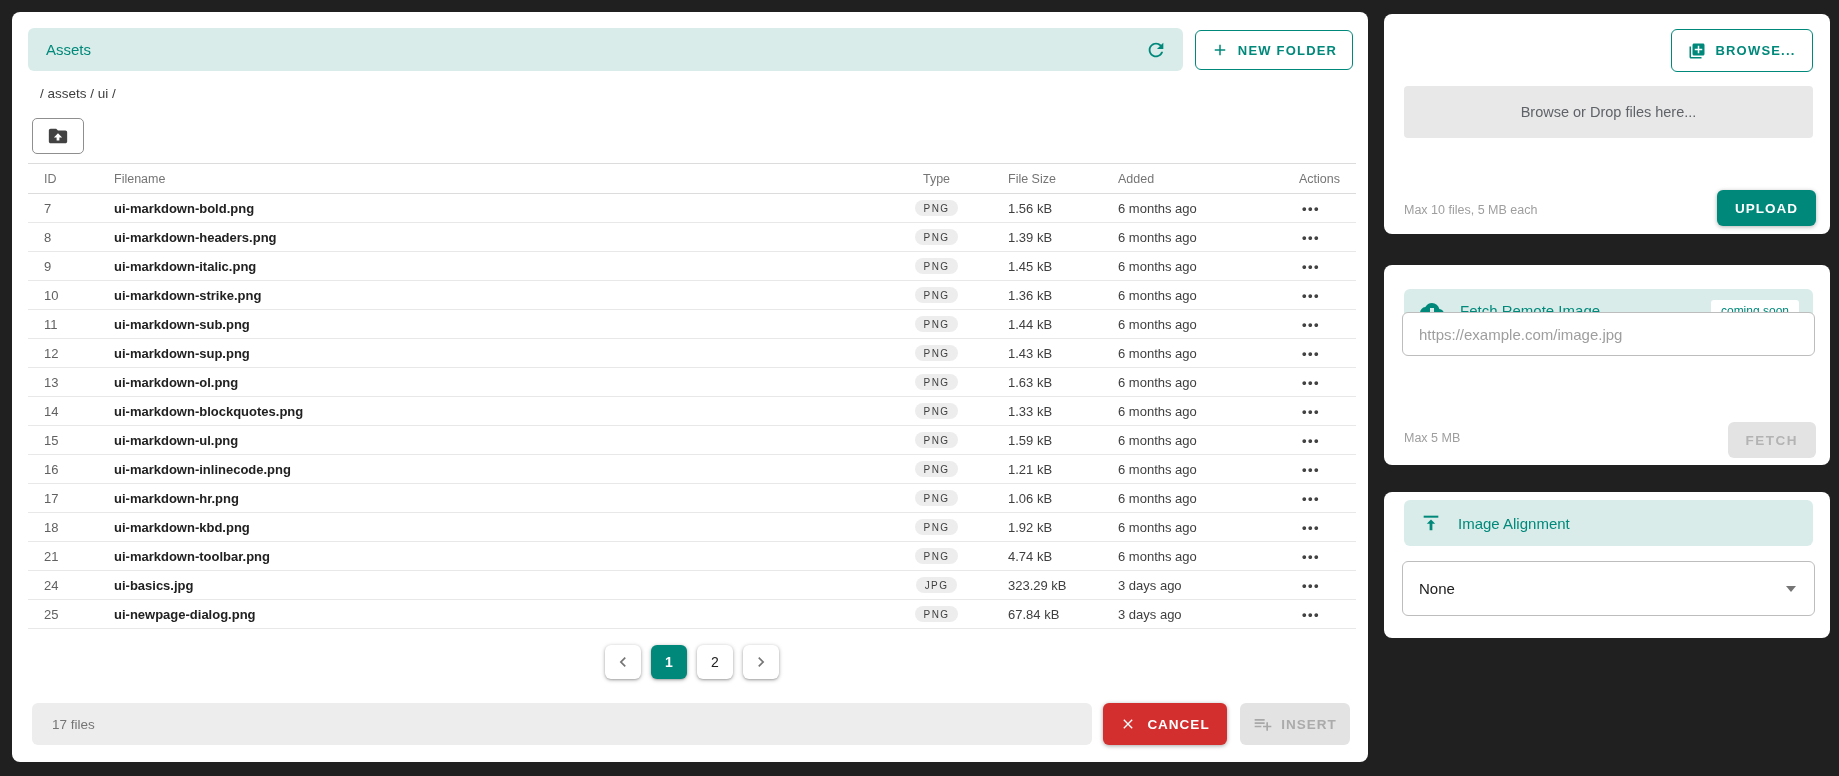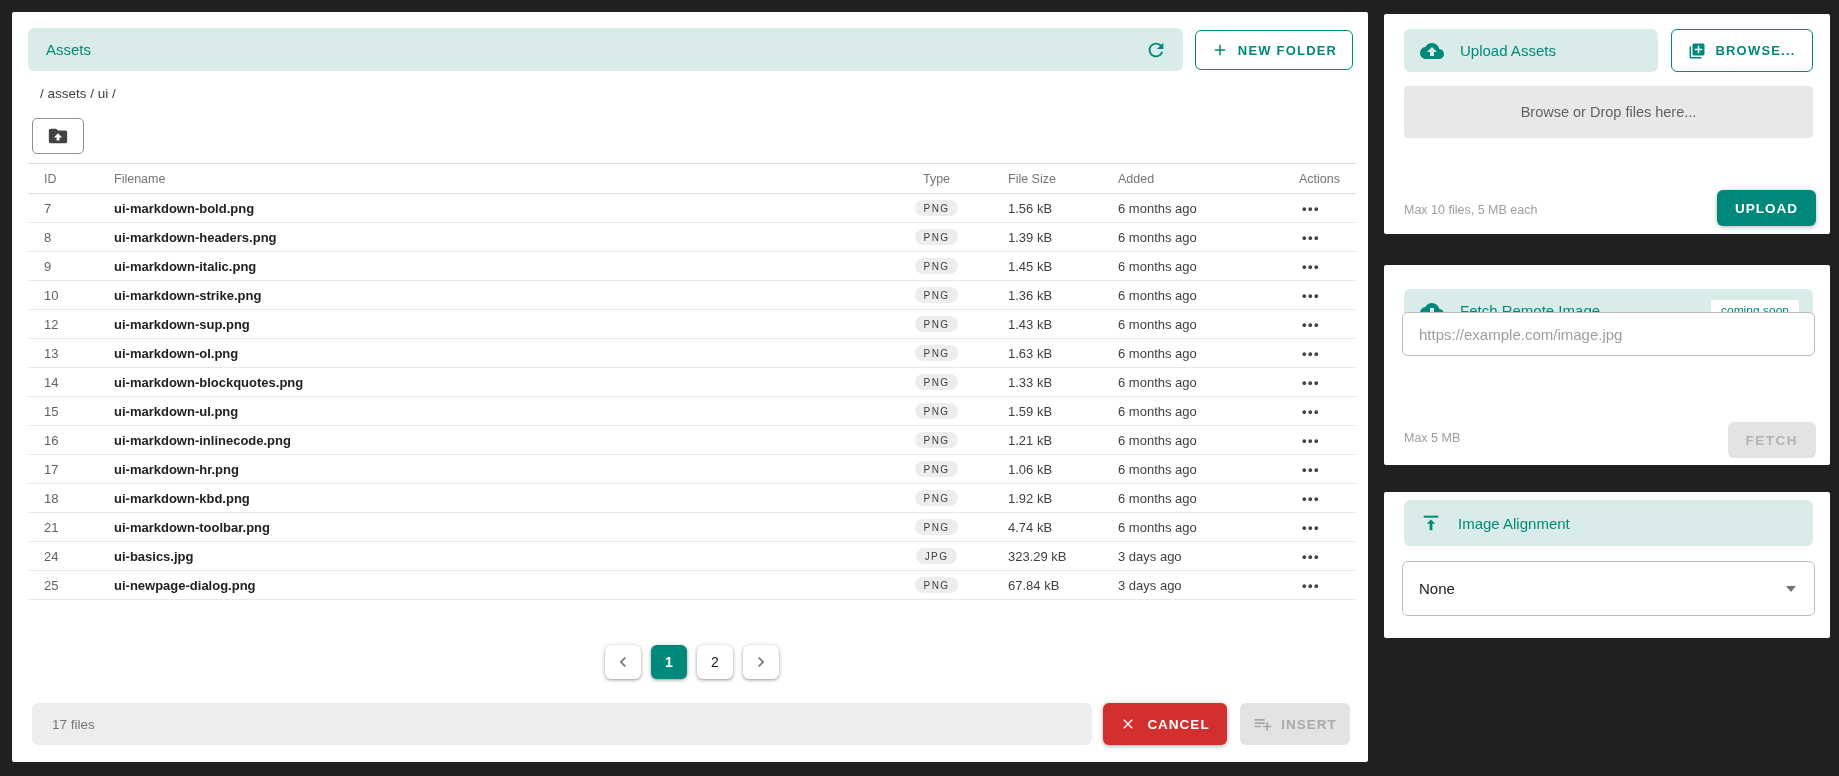--- a/index.html
+++ b/index.html
@@ -3,21 +3,21 @@
 <meta charset="utf-8">
 <style>
   * { margin:0; padding:0; box-sizing:border-box; }
   html,body { width:1839px; height:776px; }
   body {
     background:#202020;
     font-family:"Liberation Sans", sans-serif;
     position:relative;
     overflow:hidden;
   }
-  .card { position:absolute; background:#fff; border-radius:2px; }
+  .card { position:absolute; background:#fff; border-radius:8px; }
 
   
   #dialog { left:12px; top:12px; width:1356px; height:750px; }
 
   .dlg-bar {
     position:absolute; left:16px; top:16px; width:1155px; height:43px;
     background:#d9ece9; border-radius:6px;
     display:flex; align-items:center; justify-content:space-between;
     padding:0 16px 0 18px;
   }
@@ -240,20 +240,28 @@
           </tr>
           <tr>
             <td class="c-id">10</td>
             <td class="c-file">ui-markdown-strike.png</td>
             <td class="c-type"><span class="pill">PNG</span></td>
             <td class="c-size">1.36 kB</td>
             <td class="c-added">6 months ago</td>
             <td class="c-actions"><span class="dots">•••</span></td>
           </tr>
           <tr>
+            <td class="c-id">11</td>
+            <td class="c-file">ui-markdown-sub.png</td>
+            <td class="c-type"><span class="pill">PNG</span></td>
+            <td class="c-size">1.44 kB</td>
+            <td class="c-added">6 months ago</td>
+            <td class="c-actions"><span class="dots">•••</span></td>
+          </tr>
+          <tr>
             <td class="c-id">12</td>
             <td class="c-file">ui-markdown-sup.png</td>
             <td class="c-type"><span class="pill">PNG</span></td>
             <td class="c-size">1.43 kB</td>
             <td class="c-added">6 months ago</td>
             <td class="c-actions"><span class="dots">•••</span></td>
           </tr>
           <tr>
             <td class="c-id">13</td>
             <td class="c-file">ui-markdown-ol.png</td>
@@ -368,28 +376,20 @@
     <span>
       <svg width="20" height="20" viewBox="0 0 24 24" fill="#a8a8a8">
           <path d="M14 10H2v2h12v-2zm0-4H2v2h12V6zm4 8v-4h-2v4h-4v2h4v4h2v-4h4v-2h-4zM2 16h8v-2H2v2z"></path>
         </svg>
     </span>
     <span>INSERT</span>
   </button>
 </div>
 
 <div class="card" id="upload-card">
-  <div class="panel-bar" style="left:20px; top:15px; width:254px; height:43px;">
-    <span>
-      <svg width="24" height="24" viewBox="0 0 24 24" fill="#00897b" fill-rule="evenodd">
-          <path d="M19.35 10.04A7.49 7.49 0 0 0 12 4C9.11 4 6.6 5.64 5.35 8.04A5.994 5.994 0 0 0 0 14c0 3.31 2.69 6 6 6h13c2.76 0 5-2.24 5-5 0-2.64-2.05-4.78-4.65-4.96zM14 13v4h-4v-4H7l5-5 5 5h-3z"></path>
-        </svg>
-    </span>
-    <span class="panel-title">Upload Assets</span>
-  </div>
 
   <button class="browse-btn">
     <span>
       <svg width="18" height="18" viewBox="0 0 24 24" fill="#00897b" fill-rule="evenodd">
           <path d="M4 6H2v14c0 1.1.9 2 2 2h14v-2H4V6zm16-4H8c-1.1 0-2 .9-2 2v12c0 1.1.9 2 2 2h12c1.1 0 2-.9 2-2V4c0-1.1-.9-2-2-2zm-1 9h-4v4h-2v-4H9V9h4V5h2v4h4v2z"></path>
         </svg>
     </span>
     <span>BROWSE...</span>
   </button>
 

